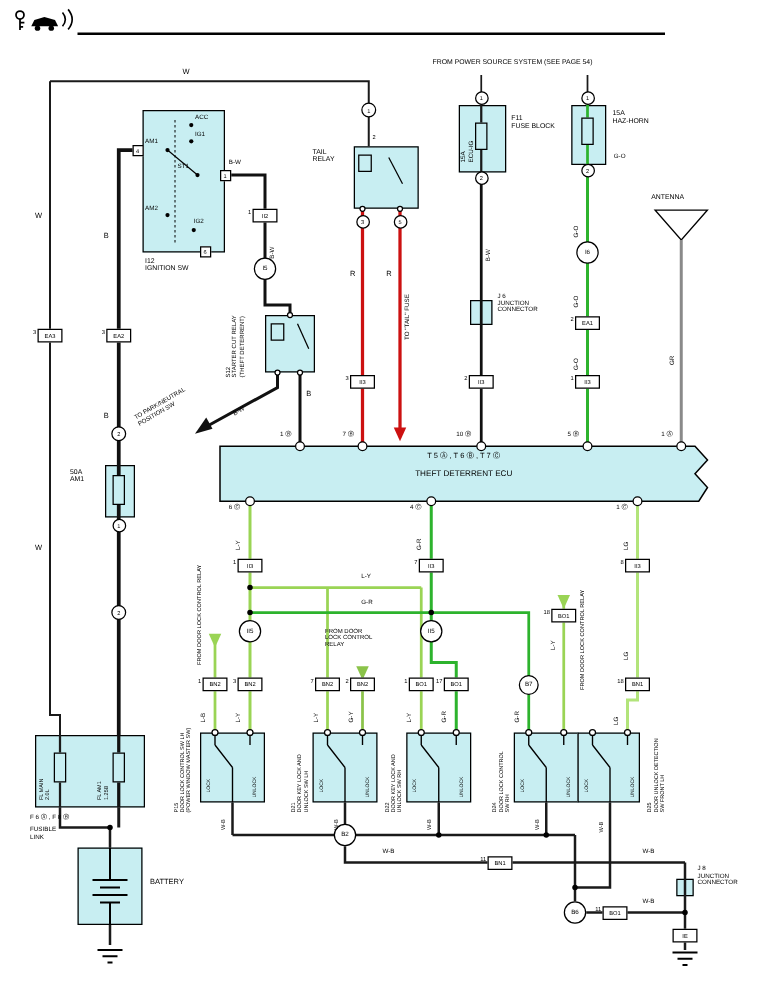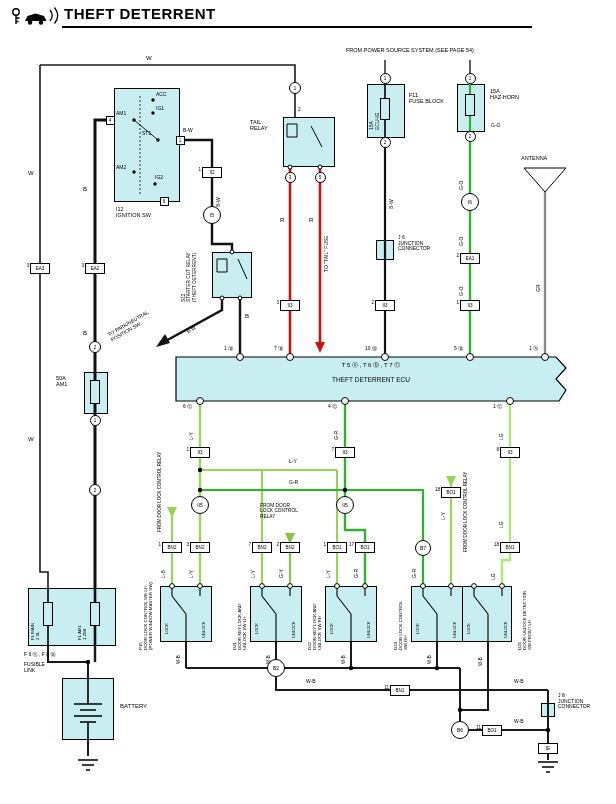--- a/index.html
+++ b/index.html
@@ -23,21 +23,20 @@
 
 <div class="page">
   <svg class="hicon" width="54" height="24" viewBox="0 0 54 24">
     <circle cx="10" cy="8" r="3.2" fill="none" stroke="#000" stroke-width="1.4"></circle>
     <path d="M10,11 V20 M10,14 h3.5 M10,17.5 h2.5" stroke="#000" stroke-width="1.4" fill="none"></path>
     <path d="M19,17 l2.5,-5 8,-2.5 8.5,2.5 2.5,5 z" fill="#000"></path>
     <circle cx="24" cy="18.5" r="2.2" fill="#000"></circle>
       <circle cx="35" cy="18.5" r="2.2" fill="#000"></circle>
     <path d="M44,6 q4.5,5.5 0,11 M48.5,3.5 q6.5,8 0,16" stroke="#000" stroke-width="1.3" fill="none"></path>
   </svg>
-  <h1>THEFT DETERRENT</h1>
   <div class="rule"></div>
   <div id="diagram">
       <div class="box" style="left: 114px; top: 88px; width: 66px; height: 114px;"></div>
       <div class="box" style="left: 283px; top: 117px; width: 52px; height: 50px;"></div>
       <div class="box" style="left: 367px; top: 84px; width: 38px; height: 54px;"></div>
       <div class="box" style="left: 457px; top: 84px; width: 28px; height: 48px;"></div>
       <div class="box" style="left: 376px; top: 240px; width: 18px; height: 20px;"></div>
       <div class="box" style="left: 212px; top: 252px; width: 40px; height: 46px;"></div>
       <div class="box" style="left: 84px; top: 372px; width: 24px; height: 42px;"></div>
       <div class="box" style="left: 28px; top: 588px; width: 88px; height: 58px;"></div>

